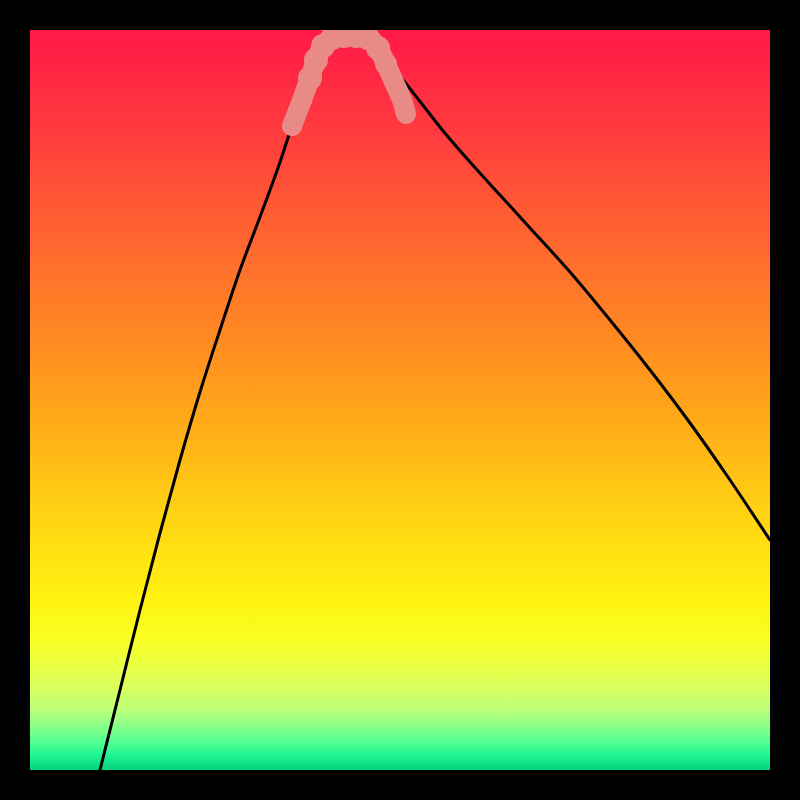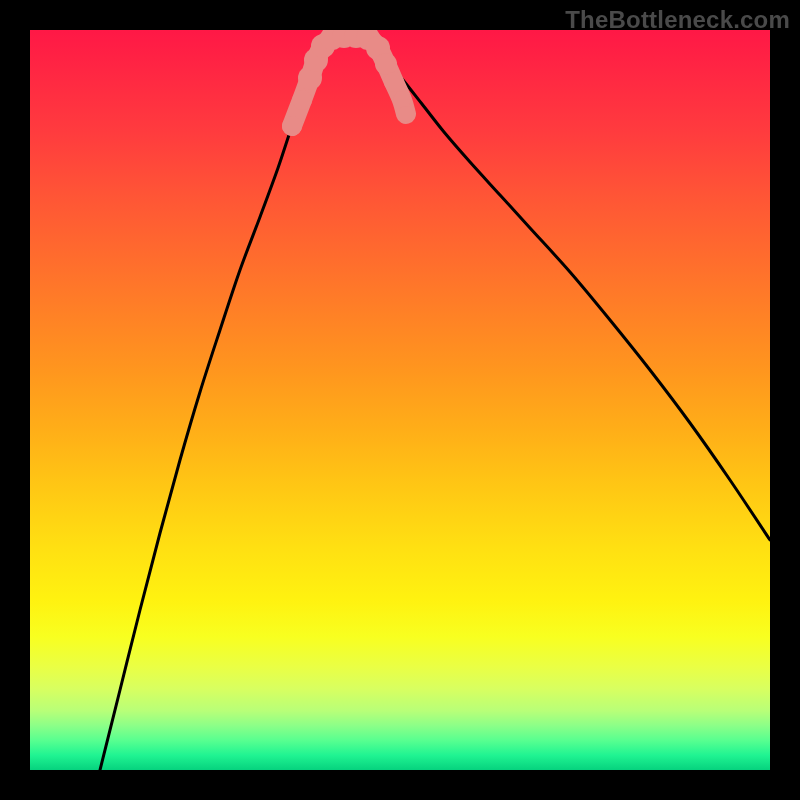--- a/index.html
+++ b/index.html
@@ -27,21 +27,20 @@
       #20f492 98%,
       #06d27e 100%);
   }
   .watermark{position:absolute;top:6px;right:10px;color:#4a4a4a;font-size:24px;font-weight:600;letter-spacing:.2px;z-index:5}
   svg{position:absolute;inset:0}
 </style>
 </head>
 <body>
 
 <div class="frame">
-  <div class="watermark">TheBottleneck.com</div>
   <div class="plot">
     <div class="grad"></div>
     <svg id="chart-svg" viewBox="0 0 740 740" preserveAspectRatio="none">
         <path d="M 70 740 C 73.33333333333333 726.6666666666666 83.33333333333333 686.6666666666666 90 660 C 96.66666666666667 633.3333333333334 103.33333333333333 606.1666666666666 110 580 C 116.66666666666667 553.8333333333334 123.33333333333333 528 130 503 C 136.66666666666666 478 143.33333333333334 453.5 150 430 C 156.66666666666666 406.5 163.33333333333334 383.6666666666667 170 362 C 176.66666666666666 340.3333333333333 183.33333333333334 320.3333333333333 190 300 C 196.66666666666666 279.6666666666667 203.33333333333334 258.8333333333333 210 240 C 216.66666666666666 221.16666666666666 223.66666666666666 204 230 187 C 236.33333333333334 170 242.66666666666666 153.16666666666666 248 138 C 253.33333333333334 122.83333333333333 257.6666666666667 108.33333333333333 262 96 C 266.3333333333333 83.66666666666667 270.3333333333333 73.33333333333333 274 64 C 277.6666666666667 54.666666666666664 281 47 284 40 C 287 33 289.6666666666667 27 292 22 C 294.3333333333333 17 297 12 298 10" fill="none" stroke="#000000" stroke-width="3" stroke-linecap="round"></path>
         <path d="M 740 510 C 733.3333333333334 500 713.3333333333334 469.5 700 450 C 686.6666666666666 430.5 673.3333333333334 411.3333333333333 660 393 C 646.6666666666666 374.6666666666667 633.3333333333334 357.1666666666667 620 340 C 606.6666666666666 322.8333333333333 593.3333333333334 306.3333333333333 580 290 C 566.6666666666666 273.6666666666667 553.3333333333334 257.3333333333333 540 242 C 526.6666666666666 226.66666666666666 511.6666666666667 210.83333333333334 500 198 C 488.3333333333333 185.16666666666666 480 176 470 165 C 460 154 449.3333333333333 142.5 440 132 C 430.6666666666667 121.5 422 111.66666666666667 414 102 C 406 92.33333333333333 398.8333333333333 82.66666666666667 392 74 C 385.1666666666667 65.33333333333333 378.6666666666667 57 373 50 C 367.3333333333333 43 362.1666666666667 37.333333333333336 358 32 C 353.8333333333333 26.666666666666668 350.6666666666667 21.666666666666668 348 18 C 345.3333333333333 14.333333333333334 343 11.333333333333334 342 10" fill="none" stroke="#000000" stroke-width="3" stroke-linecap="round"></path>
         <path d="M 262 96 C 263.6666666666667 91.66666666666667 269 78 272 70 C 275 62 277.6666666666667 54.666666666666664 280 48 C 282.3333333333333 41.333333333333336 283.8333333333333 35.333333333333336 286 30 C 288.1666666666667 24.666666666666668 290.3333333333333 19.666666666666668 293 16 C 295.6666666666667 12.333333333333334 298.5 9.666666666666666 302 8 C 305.5 6.333333333333333 310 6.333333333333333 314 6 C 318 5.666666666666667 322 5.666666666666667 326 6 C 330 6.333333333333333 334.3333333333333 6 338 8 C 341.6666666666667 10 345 13.666666666666668 348 18 C 351 22.333333333333332 353.3333333333333 28.333333333333332 356 34 C 358.6666666666667 39.666666666666664 361.3333333333333 46 364 52 C 366.6666666666667 58 370 64.66666666666667 372 70 C 374 75.33333333333333 375.3333333333333 81.66666666666667 376 84" fill="none" stroke="#e88b87" stroke-width="20" stroke-linecap="round" stroke-linejoin="round"></path>
         <circle cx="262" cy="96" r="10" fill="#e88b87"></circle>
         <circle cx="272" cy="70" r="10" fill="#e88b87"></circle>
         <circle cx="280" cy="48" r="12" fill="#e88b87"></circle>
         <circle cx="286" cy="30" r="12" fill="#e88b87"></circle>

